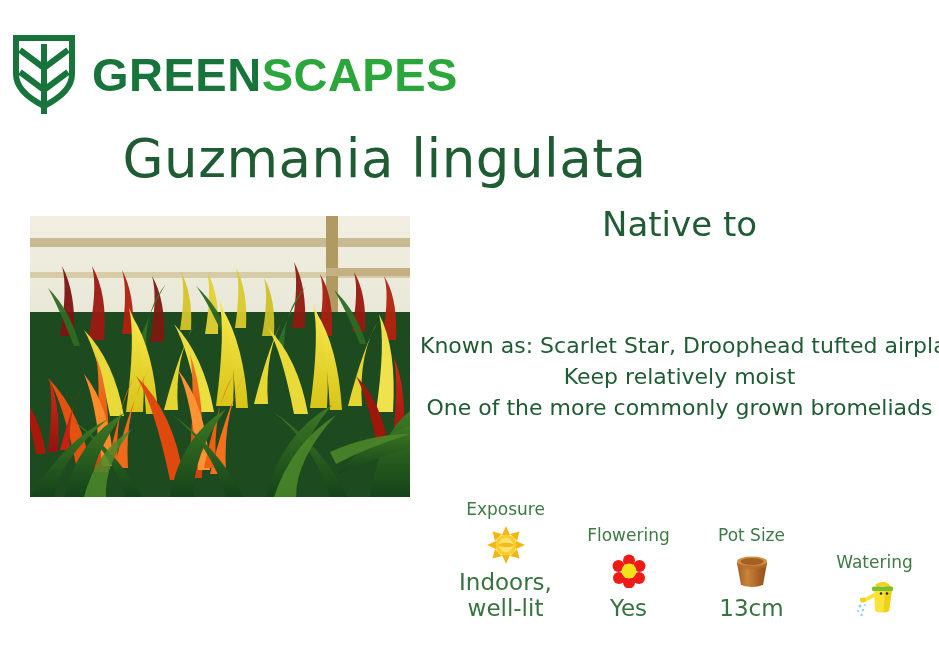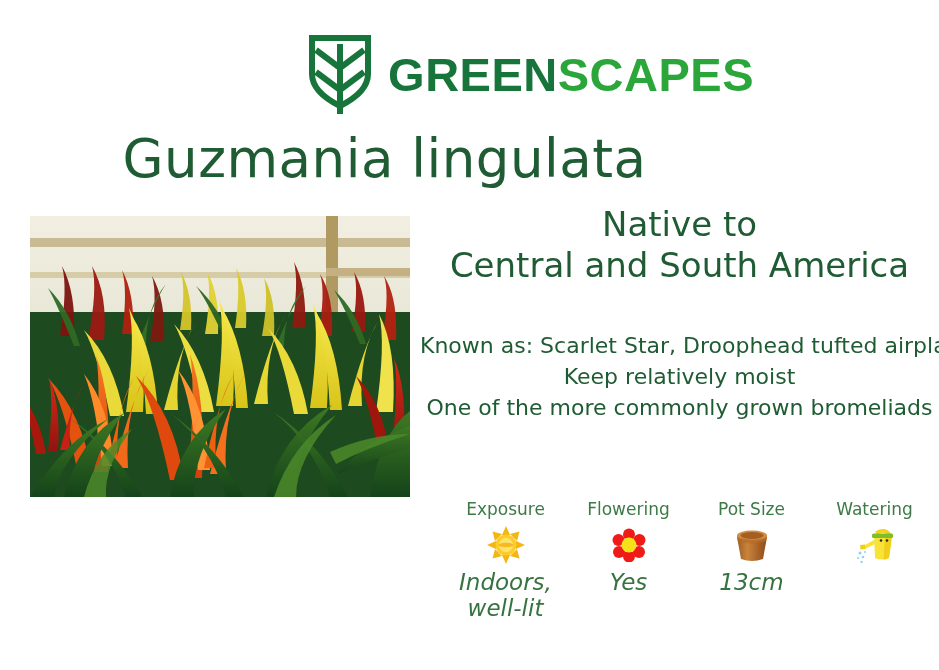--- a/index.html
+++ b/index.html
@@ -11,26 +11,26 @@
     width: 939px;
     height: 670px;
     position: relative;
     overflow: hidden;
     font-family: "DejaVu Sans", sans-serif;
   }
 
   
   #logo-block {
     position: absolute;
-    left: 0;
+    left: 12px;
     top: 34px;
     width: 754px;
     display: flex;
     align-items: center;
-    justify-content: flex-end;
+    justify-content: flex-start;
     gap: 16px;
   }
   #logo-mark { width: 64px; height: 80px; display: block; }
   #logo-wordmark {
     font-family: "Liberation Sans", sans-serif;
     font-size: 47px;
     font-weight: bold;
     letter-spacing: 0.5px;
     line-height: 1;
     white-space: nowrap;
@@ -85,21 +85,21 @@
     background: #dfe4d2;
   }
   #plant-photo svg { display: block; width: 380px; height: 281px; }
 
   
   #spec-table {
     position: absolute;
     left: 444px; top: 500px;
     width: 492px;
     display: flex;
-    align-items: flex-start;
+    align-items: flex-end;
     justify-content: space-between;
   }
   .spec-col {
     flex: 1 1 0;
     display: flex;
     flex-direction: column;
     align-items: center;
     text-align: center;
   }
   .spec-label {
@@ -113,21 +113,20 @@
     display: flex;
     align-items: center;
     justify-content: center;
     margin: 4px 0 2px;
   }
   .spec-icon svg { display: block; }
   .spec-value {
     font-size: 23px;
     color: #36733f;
     line-height: 1.15;
-    font-style: italic;
   }
 </style>
 </head>
 <body>
 
 <div id="logo-block">
   <span>
     <svg id="logo-mark" viewBox="0 0 64 80" xmlns="http://www.w3.org/2000/svg">
       <path d="M4 4 H60 V40 Q60 58 32 72 Q4 58 4 40 Z" fill="none" stroke="#17743a" stroke-width="6"></path>
       <line x1="32" y1="10" x2="32" y2="80" stroke="#17743a" stroke-width="6"></line>
@@ -137,21 +136,20 @@
   </span>
   <span id="logo-wordmark">
     <span class="wm-green">GREEN</span><span class="wm-scapes">SCAPES</span>
   </span>
 </div>
 
 <div id="plant-title" class="hand">Guzmania lingulata</div>
 
 <div id="native-block">
   <div class="hand">Native to</div>
-  <div class="hand">Central and South America</div>
 </div>
 
 <div id="care-block">
   <div class="hand">Known as: Scarlet Star, Droophead tufted airplant</div>
   <div class="hand">Keep relatively moist</div>
   <div class="hand">One of the more commonly grown bromeliads</div>
 </div>
 
 <div id="plant-photo">
   <svg viewBox="0 0 380 281" xmlns="http://www.w3.org/2000/svg">

